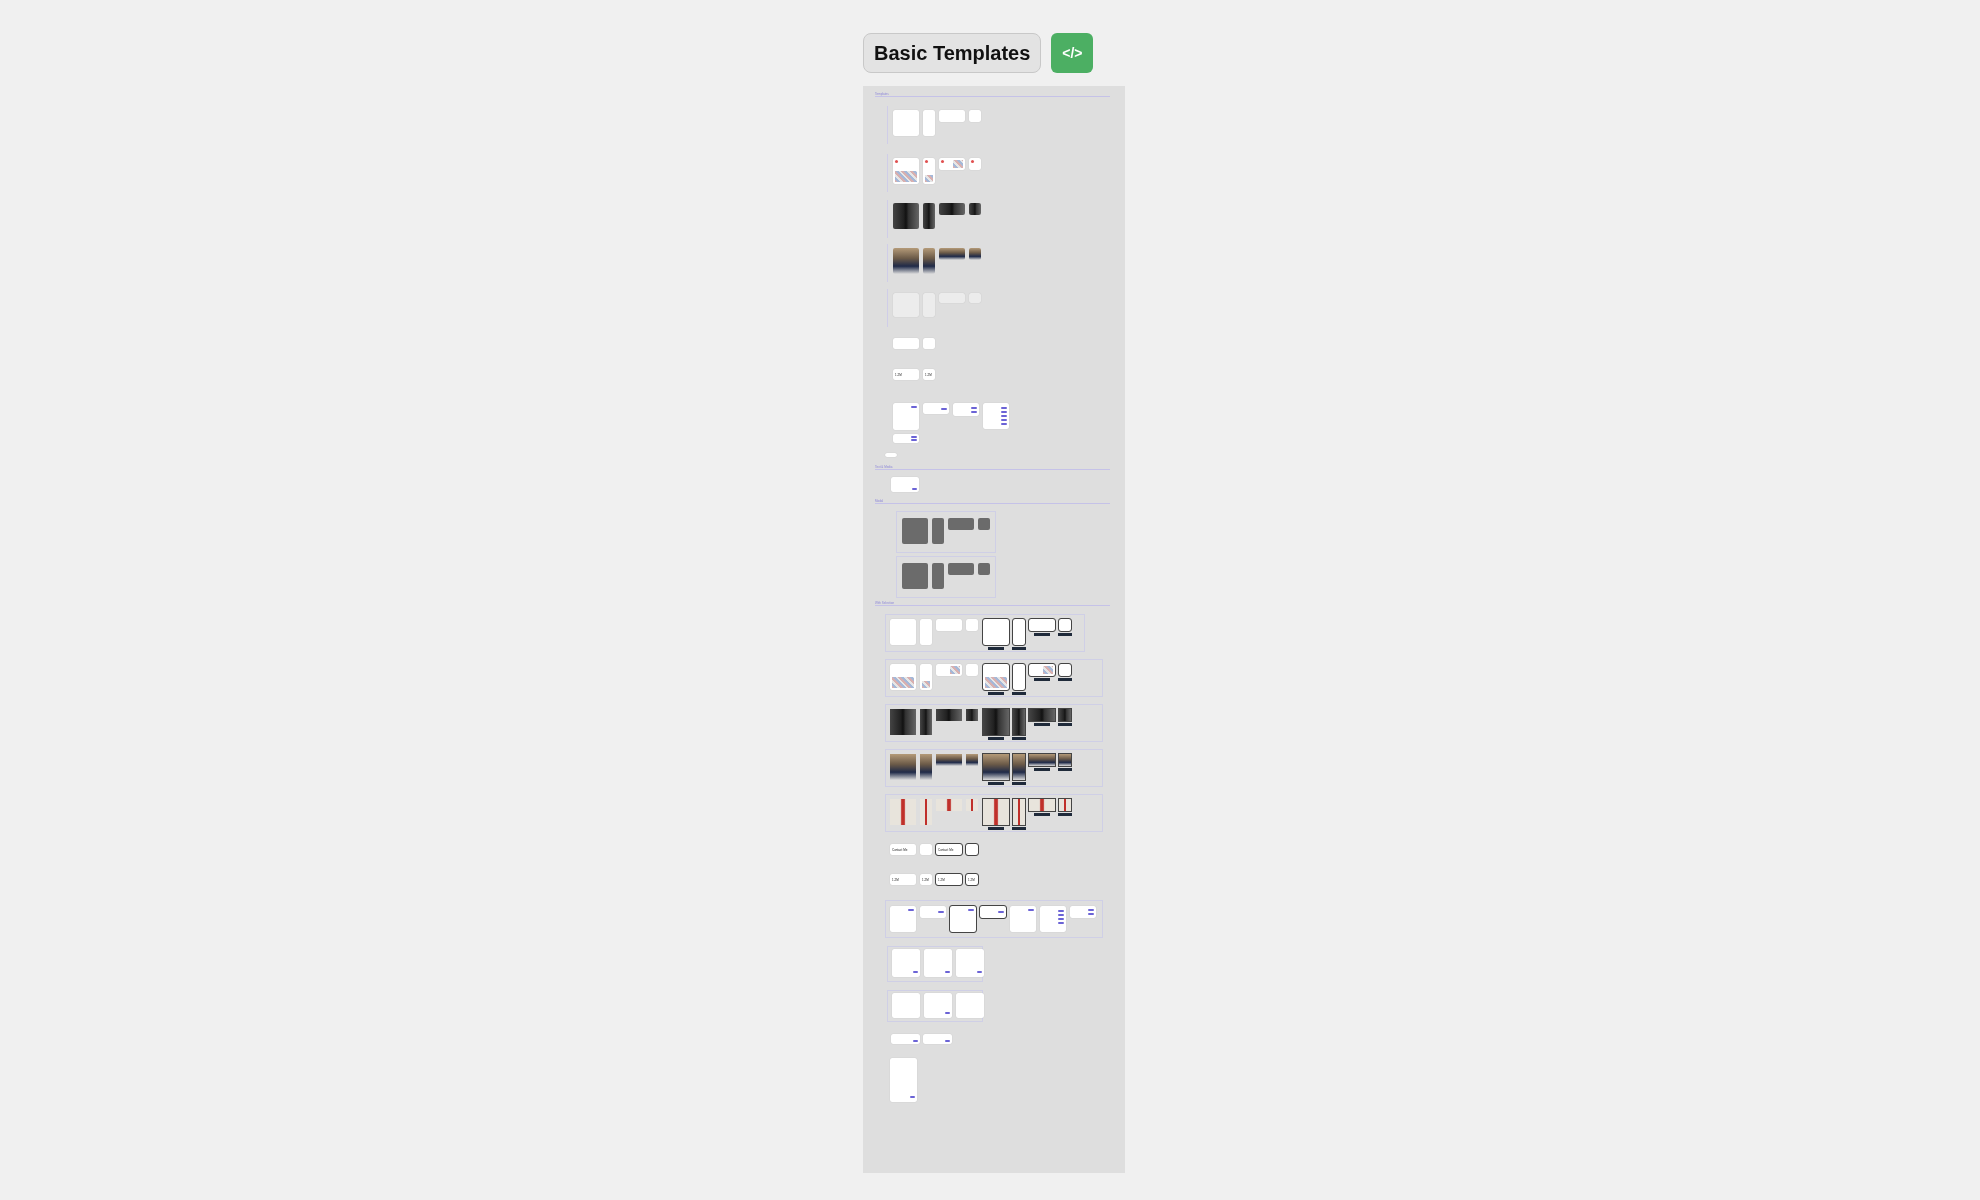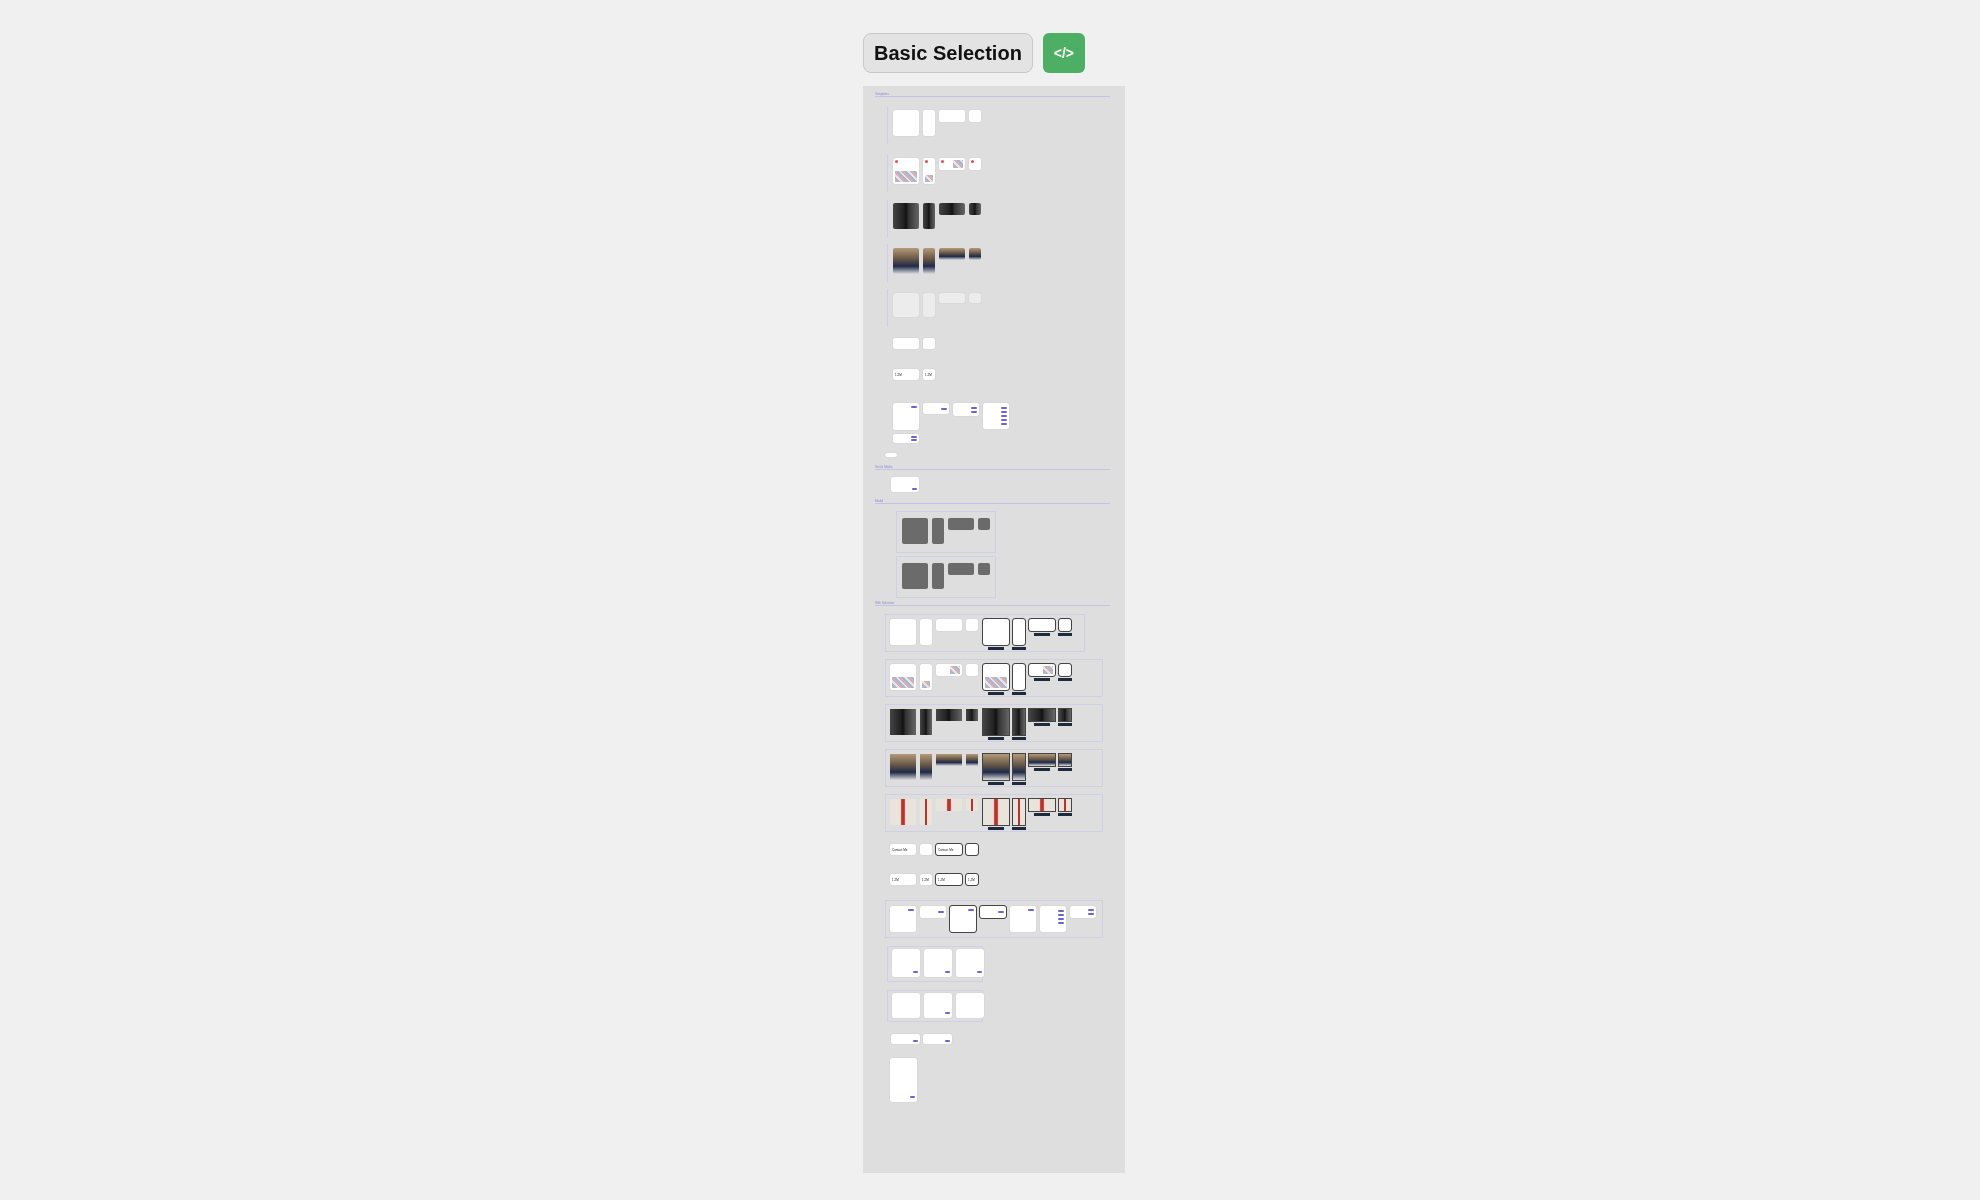--- a/index.html
+++ b/index.html
@@ -23,21 +23,21 @@
   .pattern-pic { background: repeating-linear-gradient(45deg, #d8b0b0 0 2px, #a5b8d8 2px 4px, #e6e6e6 4px 6px); }
   .woman-pic { background: linear-gradient(90deg, #444 0%, #222 40%, #111 50%, #333 60%, #666 100%); }
   .friends-pic { background: linear-gradient(180deg, #b49a78 0%, #6b5a48 40%, #1f2a48 70%, #ddd 100%); }
   .red-pic { background: linear-gradient(90deg, #e8e4dc 0%, #e8e4dc 40%, #c0302a 45%, #c0302a 55%, #e8e4dc 60%, #e8e4dc 100%); }
   .file-pic { background: #ececec; }
 </style>
 </head>
 <body>
 
 <div class="header">
-  <div class="title-pill">Basic Selection</div>
+  <div class="title-pill">Basic Templates</div>
   <div class="code-btn">
     <span>&lt;/&gt;</span>
   </div>
 </div>
 
 <div class="canvas">
 
   <div class="hl" style="top:10px;left:12px;width:235px;"></div>
   <div class="sect-label" style="top:6px;left:12px;">Templates</div>
 

